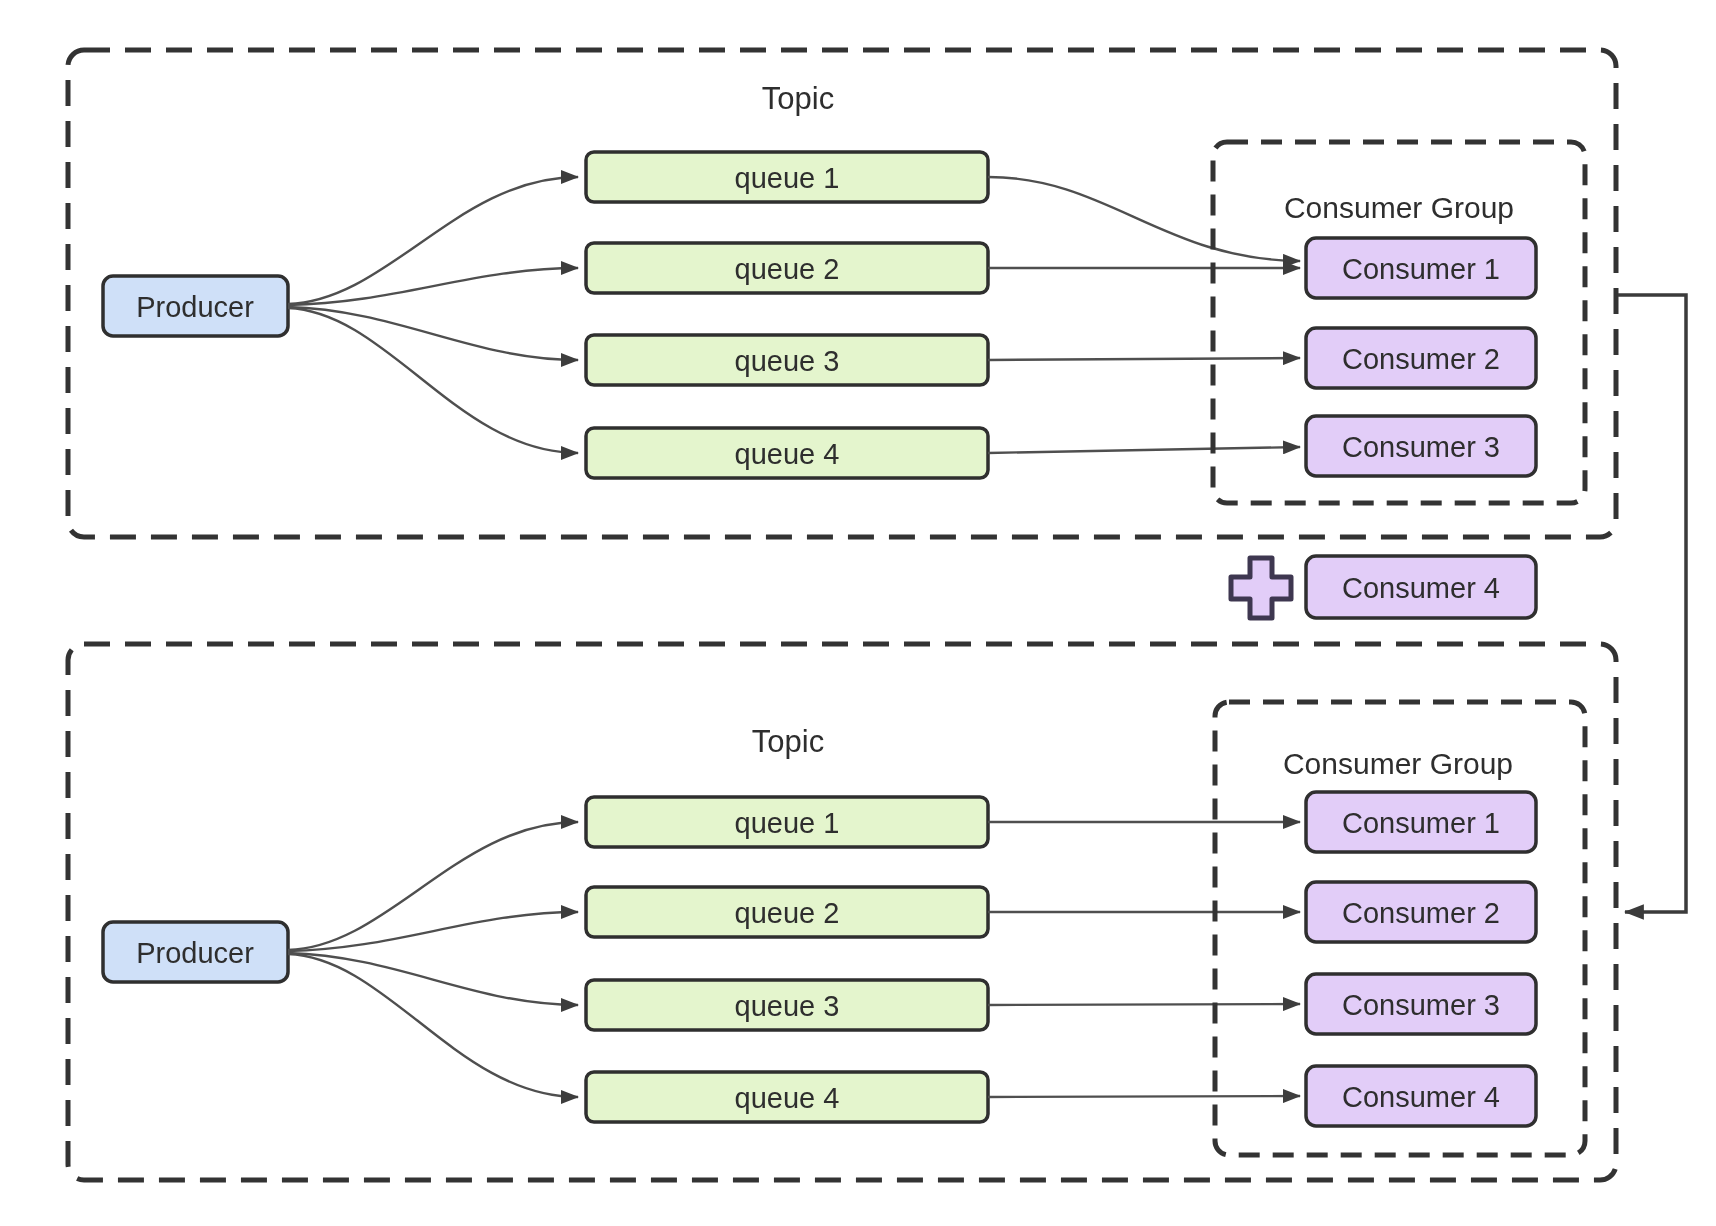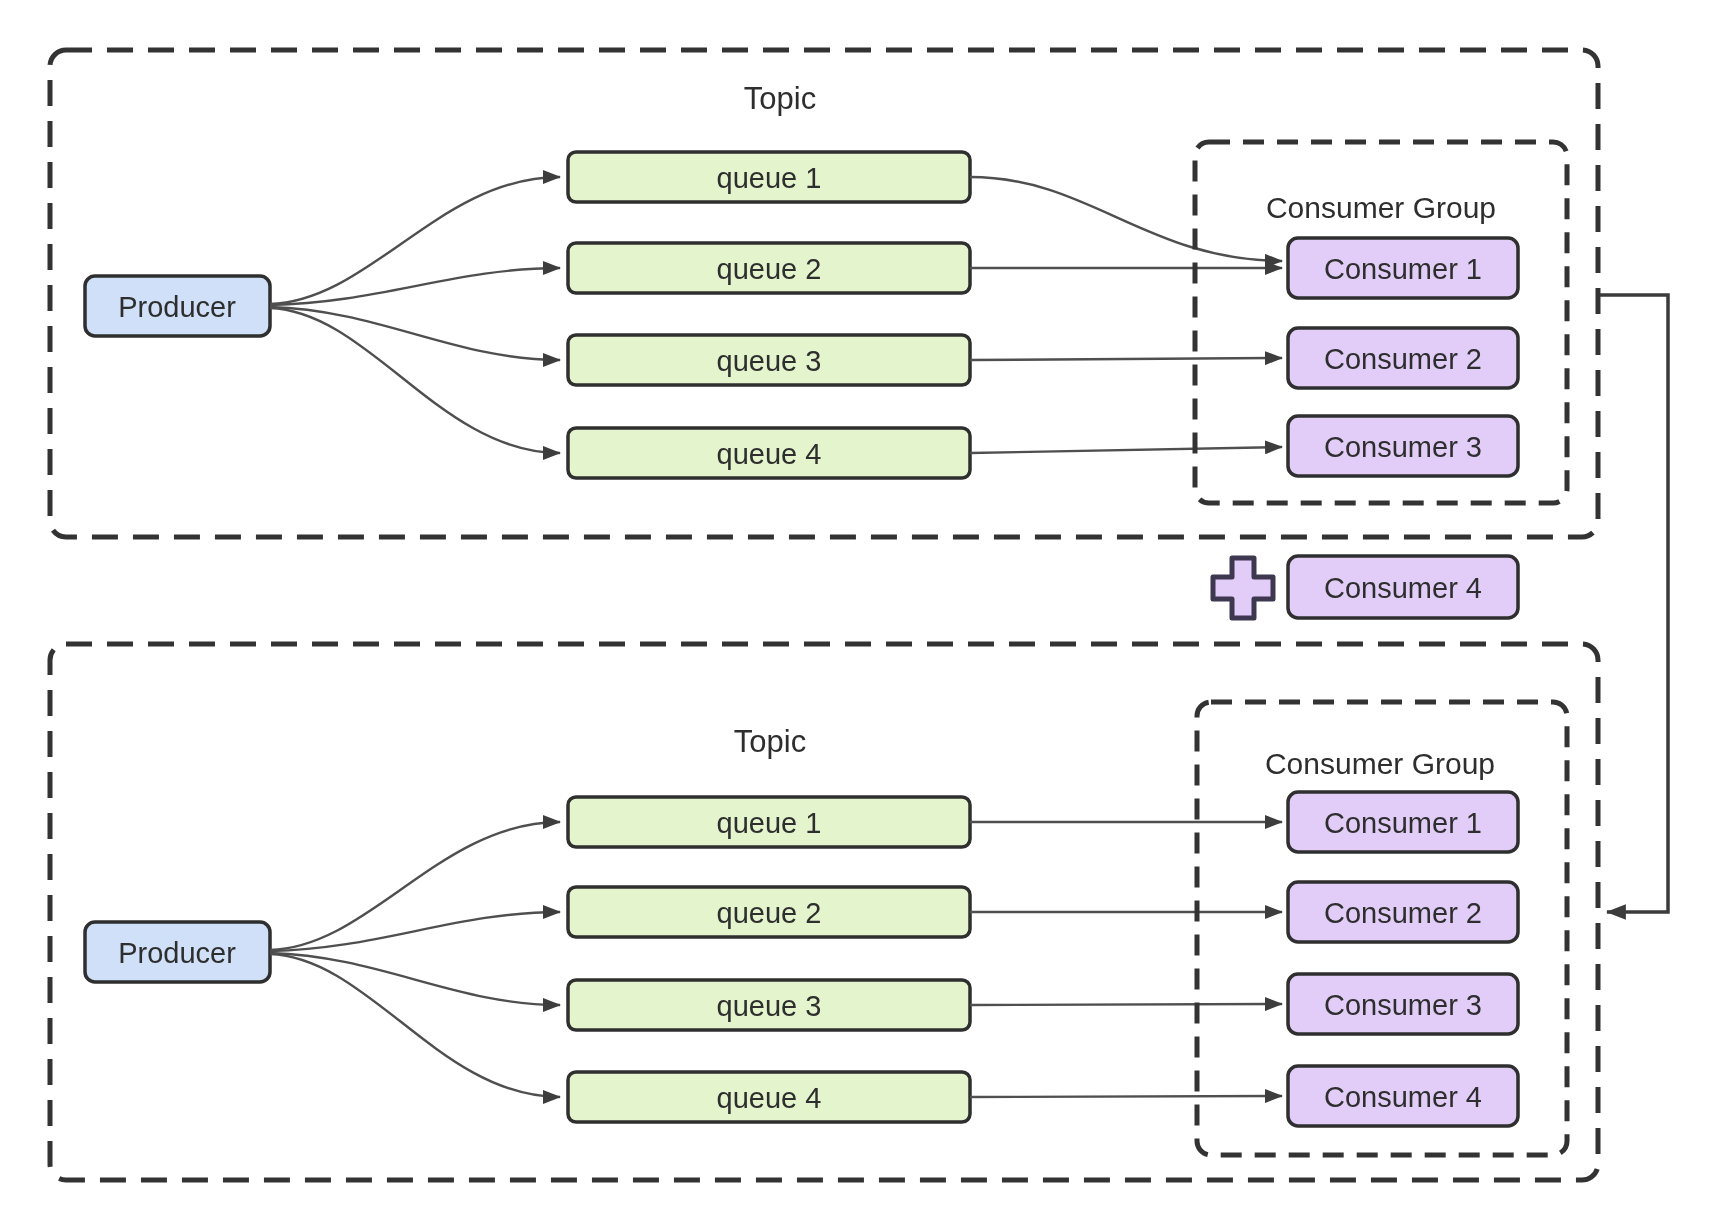--- a/index.html
+++ b/index.html
@@ -6,20 +6,21 @@
     margin: 0;
     padding: 0;
     background: #ffffff;
   }
   .canvas {
     position: relative;
     width: 1632px;
     height: 1226px;
     background: #ffffff;
     font-family: "Liberation Sans", sans-serif;
+    padding-left: 18px;
   }
   svg { display: block; }
   text {
     font-family: "Liberation Sans", sans-serif;
     text-anchor: middle;
     dominant-baseline: central;
   }
   .node-label   { font-size: 29px; }
   .zone-label   { font-size: 31px; }
   .group-label  { font-size: 30px; }

